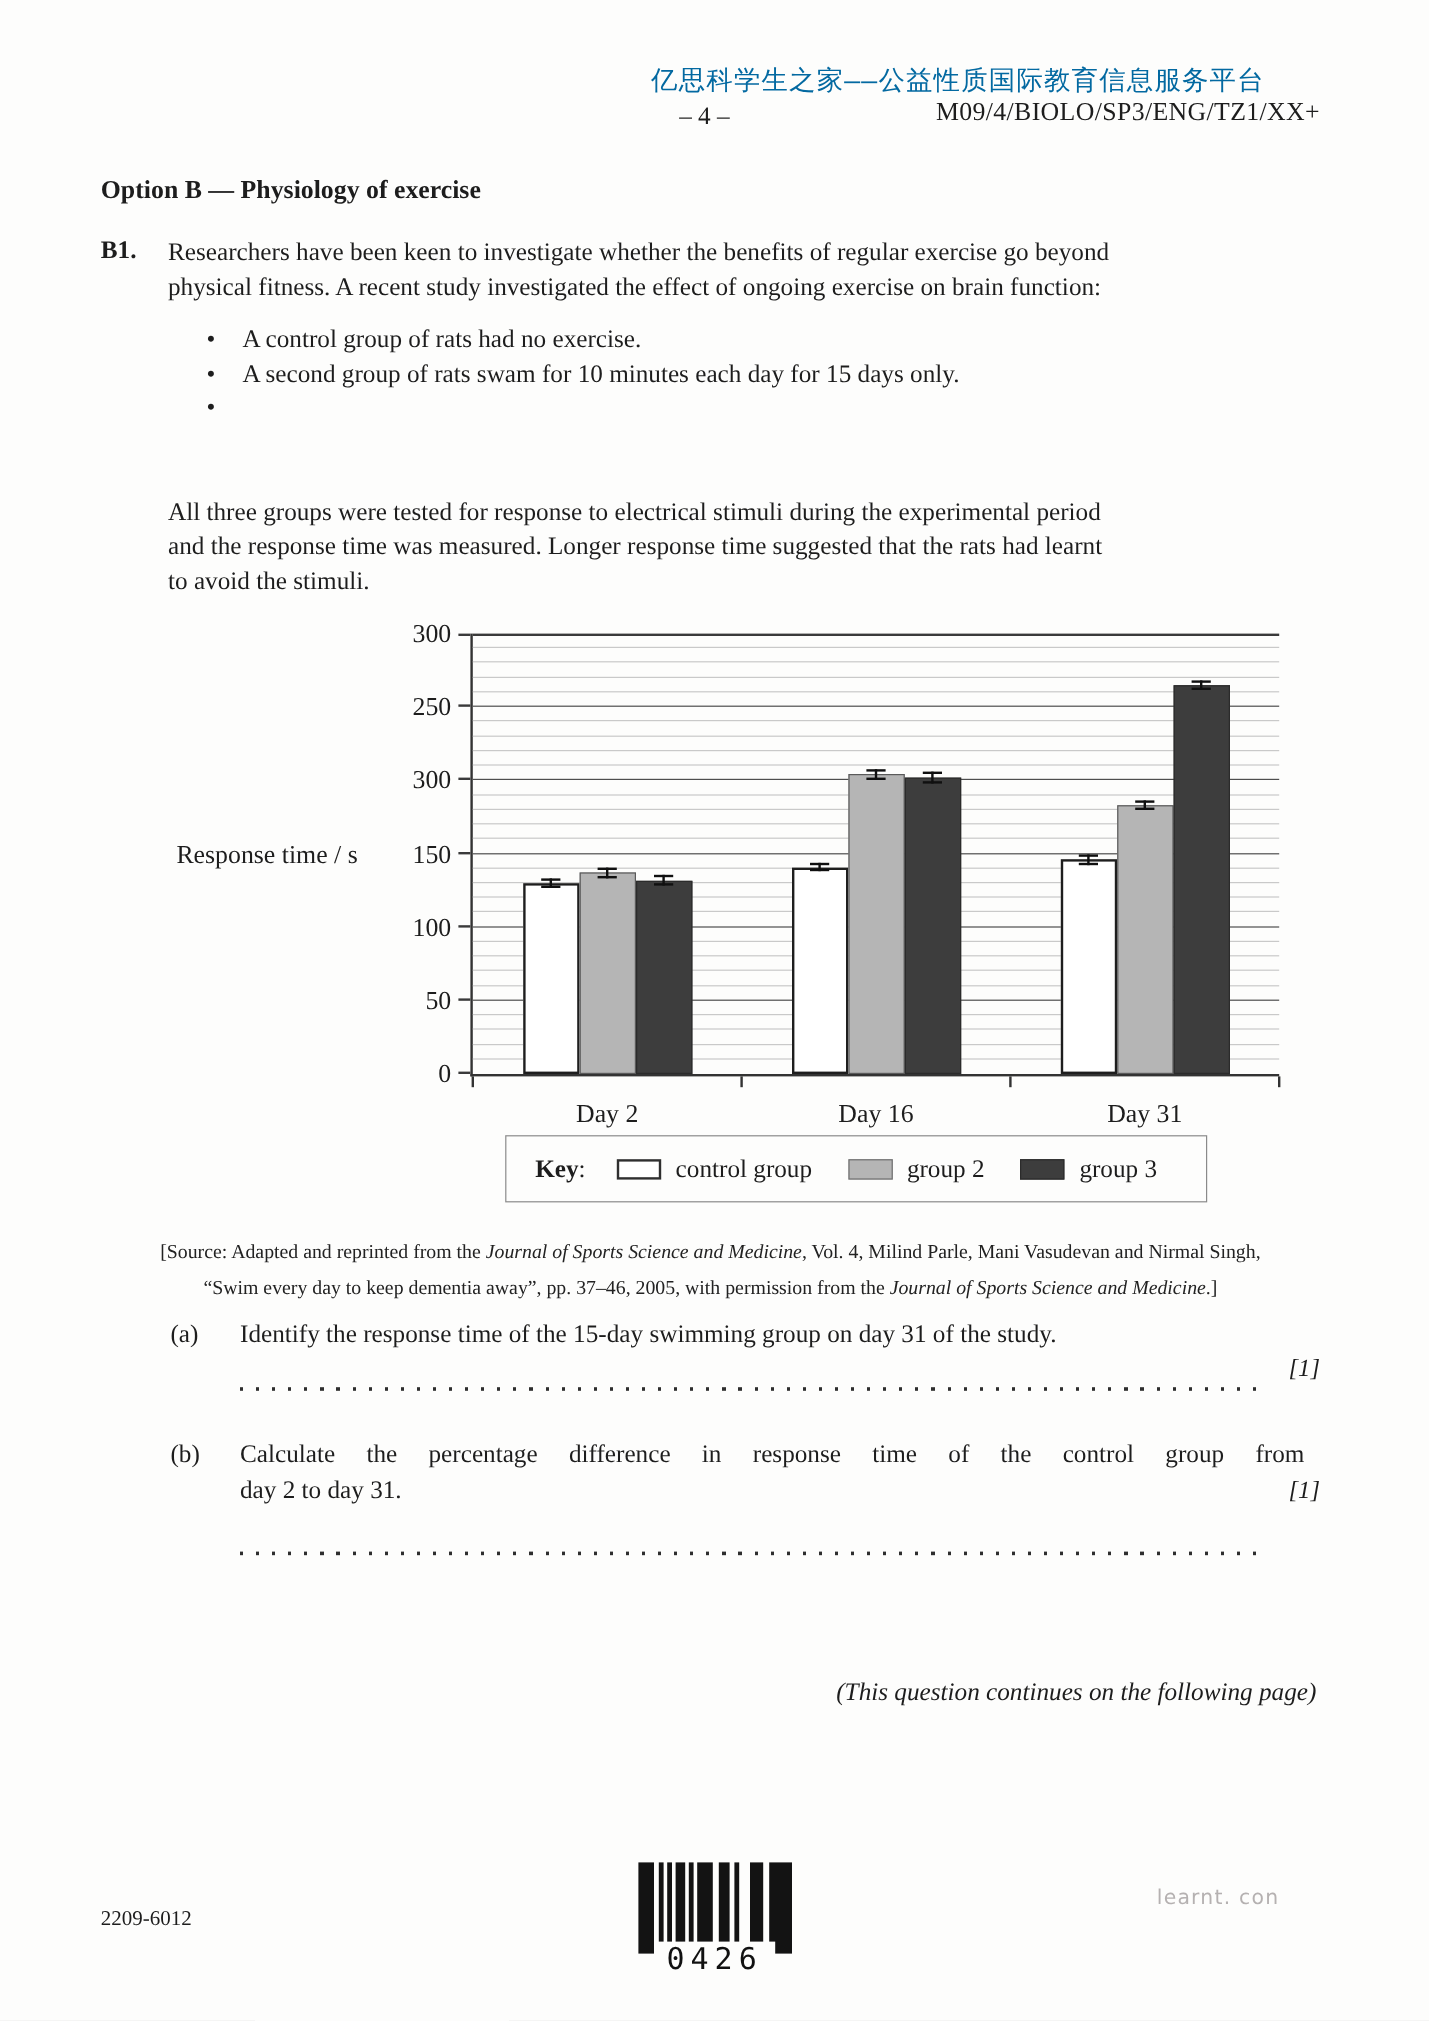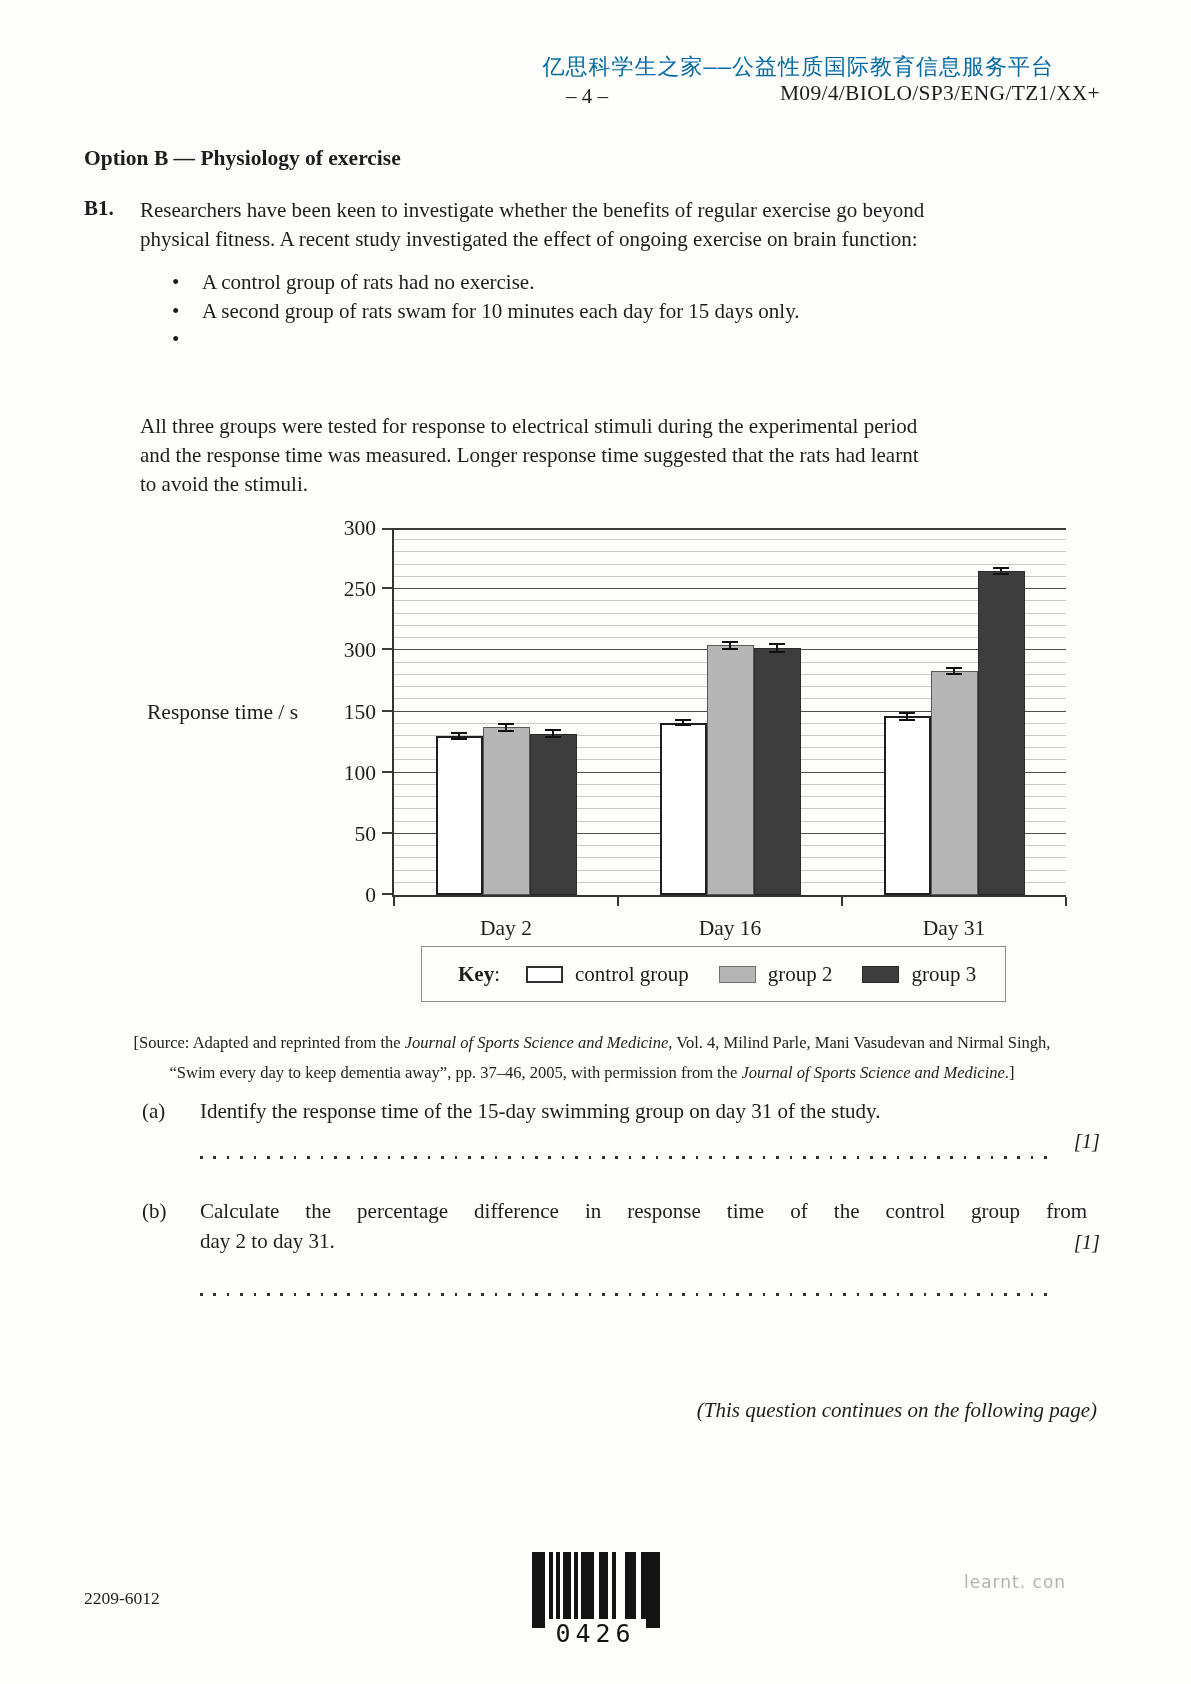--- a/index.html
+++ b/index.html
@@ -45,21 +45,21 @@
   .bar-s2{border:1px solid #2b2b2b;}
   .ebar{position:absolute;width:16px;}
   .ebar i{display:block;position:absolute;background:#101010;}
   .ebar .stem{left:50%;top:0;bottom:0;width:2px;margin-left:-1px;}
   .ebar .cap{left:0;right:0;height:2px;}
   .ebar .cap.t{top:0}.ebar .cap.b{bottom:0}
   .xtick{position:absolute;bottom:-11px;width:2px;height:9px;background:#333;margin-left:-1px;}
   .xlab{position:absolute;bottom:-46px;text-align:center;font-size:21.5px;}
 
   
-  .key-box{left:421px;top:946px;width:585px;height:56px;border:1.5px solid #8a8a8a;display:flex;align-items:center;padding-left:36px;box-sizing:border-box;font-size:21px;}
+  .key-box{left:421px;top:946px;width:585px;height:56px;border:1.5px solid #8a8a8a;display:flex;align-items:center;padding-left:24px;box-sizing:border-box;font-size:21px;}
   .key-title{margin-right:26px;}
   .key-title b{font-weight:bold;}
   .key-items{display:flex;align-items:center;gap:30px;}
   .key-item{display:flex;align-items:center;gap:12px;}
   .swatch{display:inline-block;width:37px;height:17px;box-sizing:border-box;}
   .sw0{border:2px solid #2f2f2f;}
   .sw1{border:1px solid #707070;}
   .sw2{border:1px solid #2b2b2b;}
 
   

